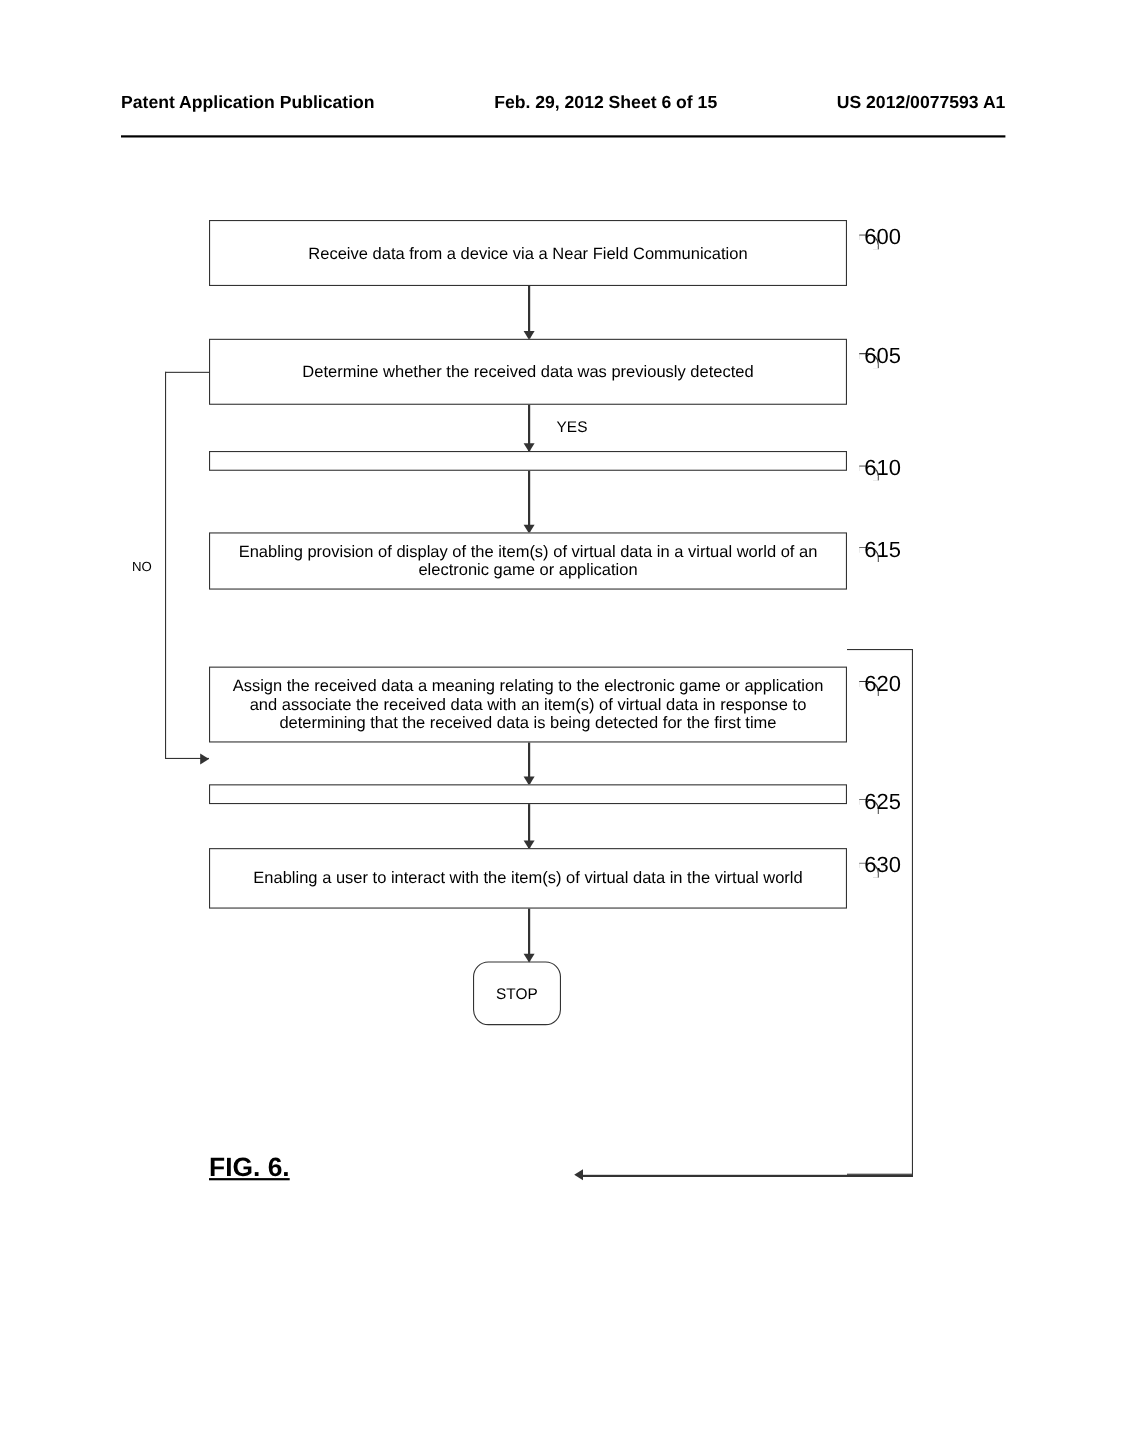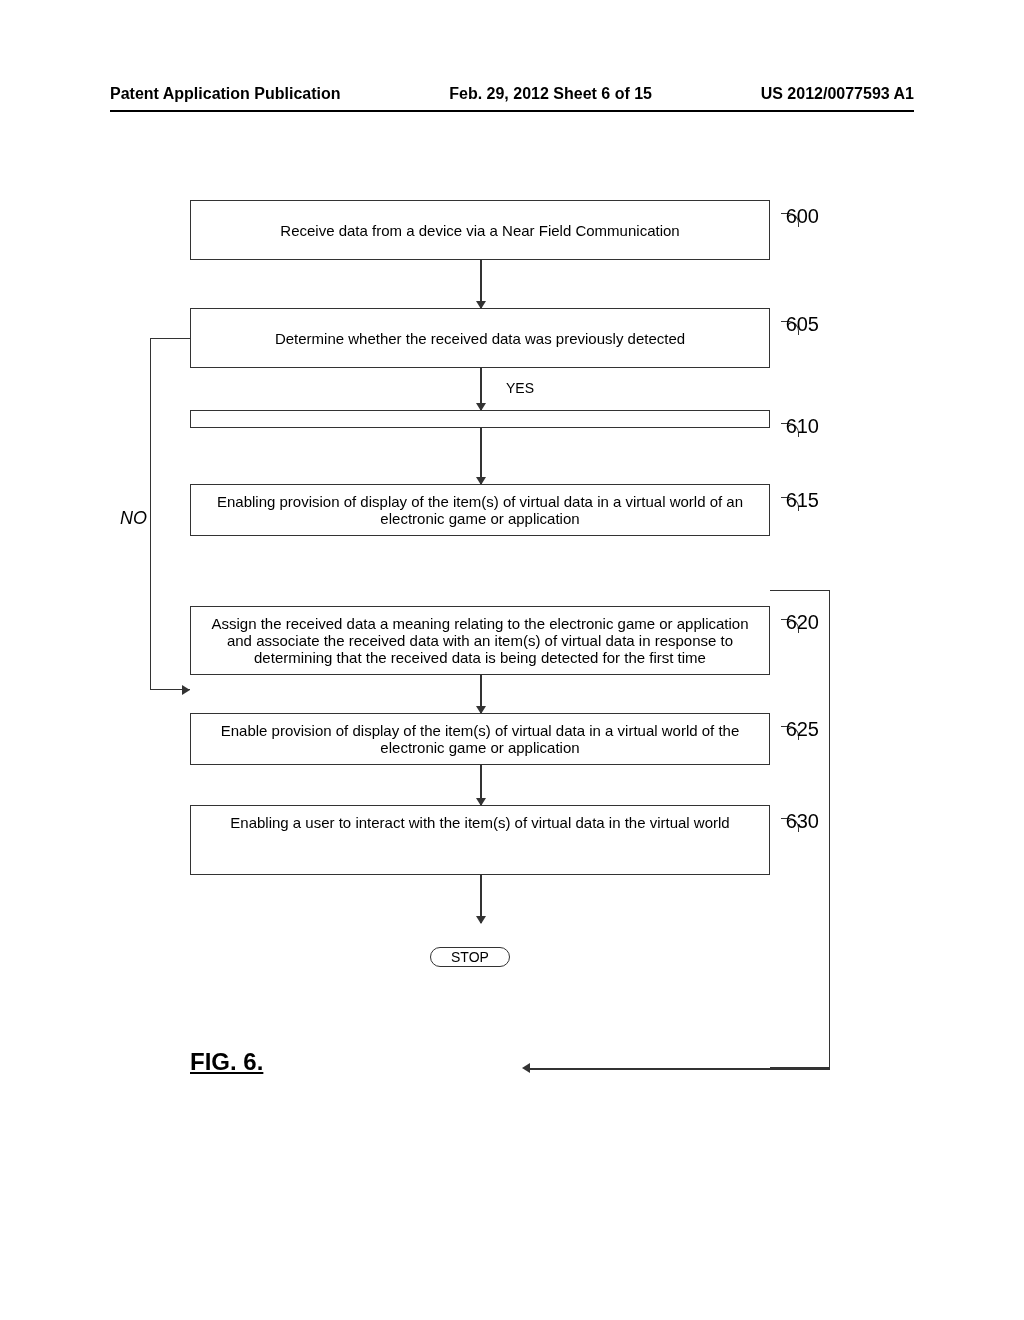--- a/index.html
+++ b/index.html
@@ -13,21 +13,21 @@
   .header {
     position: absolute;
     top: 85px;
     left: 110px;
     right: 110px;
     font-size: 16px;
     font-weight: bold;
     display: flex;
     justify-content: space-between;
     border-bottom: 2px solid #000;
-    padding-bottom: 7px;
+    padding-bottom: 20px;
   }
   .flowchart {
     position: absolute;
     top: 200px;
     left: 150px;
     width: 660px;
   }
   .box {
     border: 1.5px solid #333;
     padding: 8px 14px;
@@ -77,32 +77,30 @@
     top: -2px;
   }
   .no-path {
     position: absolute;
     border-left: 1.5px solid #333;
     border-bottom: 1.5px solid #333;
     border-top: 1.5px solid #333;
   }
   .no-label {
     position: absolute;
-    font-size: 18px;
-    font-style: italic;
+    font-size: 12px;
   }
   .stop {
     border: 1.5px solid #333;
     border-radius: 14px;
-    padding: 1px 20px;
+    padding: 20px 20px;
     font-size: 14px;
     display: inline-block;
     position: relative;
     margin-left: 280px;
-    margin-top: 24px;
   }
   .fig-label {
     position: absolute;
     font-size: 24px;
     font-weight: bold;
     text-decoration: underline;
   }
   .right-path {
     position: absolute;
     border-right: 1.5px solid #333;
@@ -173,28 +171,27 @@
 
   <div class="box">
     <span>Assign the received data a meaning relating to the electronic game or application and associate the received data with an item(s) of virtual data in response to determining that the received data is being detected for the first time</span>
     <div class="hook"></div>
     <div class="ref">620</div>
   </div>
 
   <div class="arrow-down" style="height:38px; margin-left:330px;"></div>
 
   <div class="box">
-    <span>Enable provision of display of the item(s) of virtual data in a virtual world of the electronic game or application</span>
     <div class="hook"></div>
     <div class="ref">625</div>
   </div>
 
   <div class="arrow-down" style="height:40px; margin-left:330px;"></div>
 
-  <div class="box" style="height:70px; display:flex; align-items:flex-start; justify-content:center;">
+  <div class="box" style="height:55px; display:flex; align-items:center; justify-content:center;">
     <span>Enabling a user to interact with the item(s) of virtual data in the virtual world</span>
     <div class="hook"></div>
     <div class="ref">630</div>
   </div>
 
   <div class="arrow-down" style="height:48px; margin-left:330px;"></div>
 
   <div style="position:relative;">
     <div class="stop">
       <span>STOP</span>

